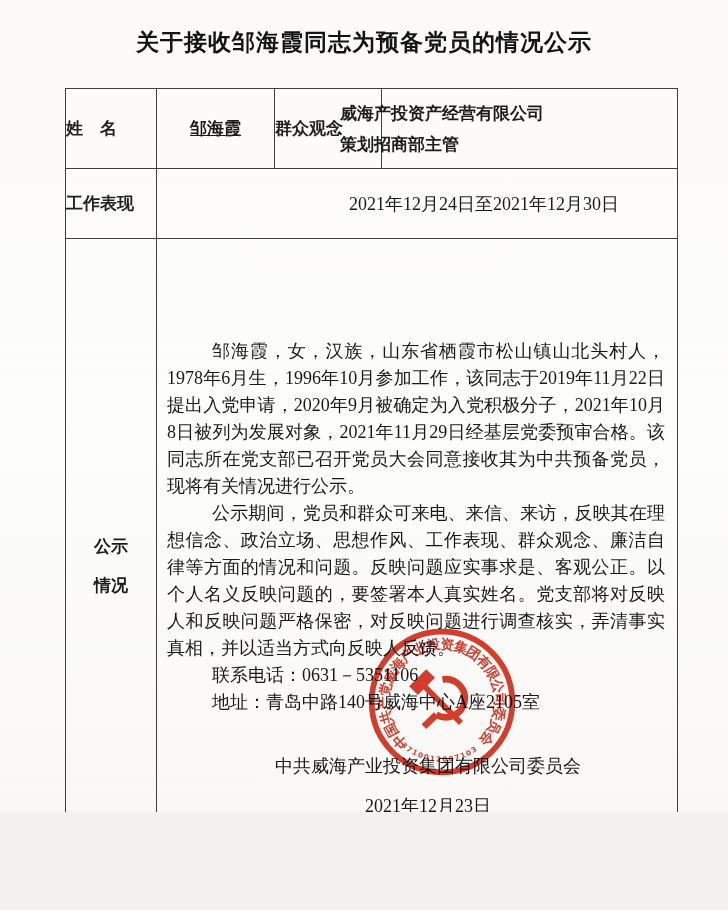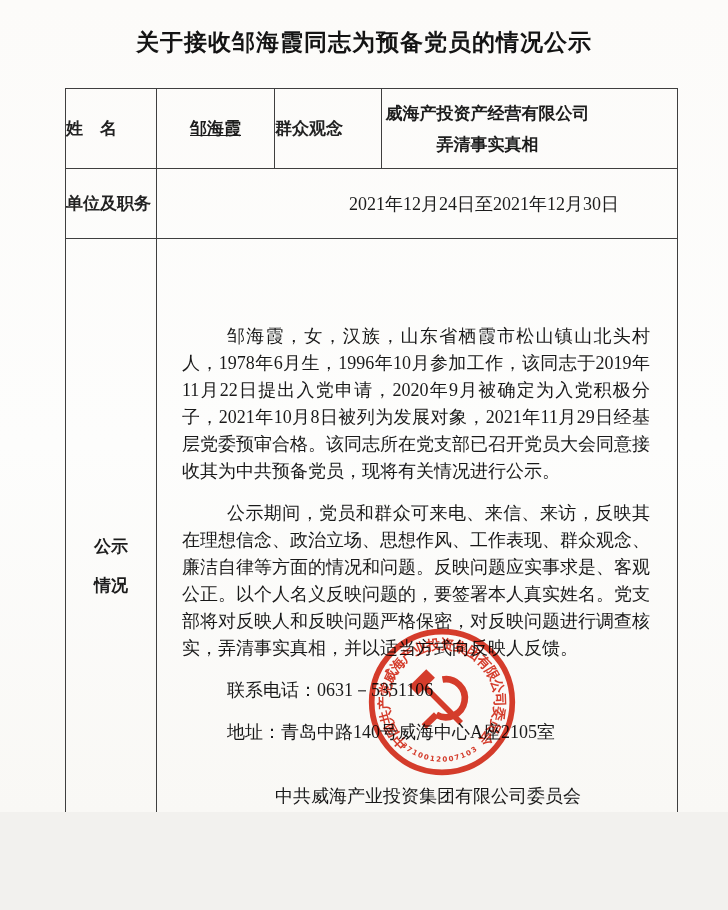--- a/index.html
+++ b/index.html
@@ -51,21 +51,21 @@
     text-align: center;
     font-family: "Liberation Sans", "DejaVu Sans", sans-serif;
     font-size: 17px;
     font-weight: 600;
     text-decoration: underline;
   }
   .unit-value {
     font-family: "Liberation Sans", "DejaVu Sans", sans-serif;
     font-size: 17px;
     font-weight: 600;
-    text-align: center;
+    text-align: left;
     line-height: 31px;
     transform: translateX(-42px);
   }
   .period-value {
     text-align: right;
     font-size: 18px;
     transform: translateX(-58px);
   }
   .stack-label {
     display: flex;
@@ -76,21 +76,21 @@
     font-size: 17px;
     font-weight: 600;
   }
   .content-cell { vertical-align: top; }
   .content-inner {
     padding: 26px 12px 0 10px;
     font-size: 18px;
     line-height: 27px;
     color: #191919;
   }
-  .content-inner p { margin: 15px; }
+  .content-inner p { margin: 0; }
   .para {
     text-align: justify;
     text-indent: 2.5em;
   }
   .contact-line { text-indent: 2.5em; }
   .sig-block {
     margin-top: 36px;
     text-align: center;
     transform: translateX(12px);
   }
@@ -138,27 +138,27 @@
       </td>
       <td class="name-value">
         <span>邹海霞</span>
       </td>
       <td class="cell-label">
         <span>群众观念</span>
       </td>
       <td>
         <div class="unit-value">
           <div>威海产投资产经营有限公司</div>
-          <div>弄清事实真相</div>
+          <div>策划招商部主管</div>
         </div>
       </td>
     </tr>
     <tr class="row2">
       <td class="cell-label">
-        <span>单位及职务</span>
+        <span>工作表现</span>
       </td>
       <td colspan="3">
         <div class="period-value">2021年12月24日至2021年12月30日</div>
       </td>
     </tr>
     <tr class="row3">
       <td>
         <div class="stack-label">
           <span>公示</span>
           <span>情况</span>

